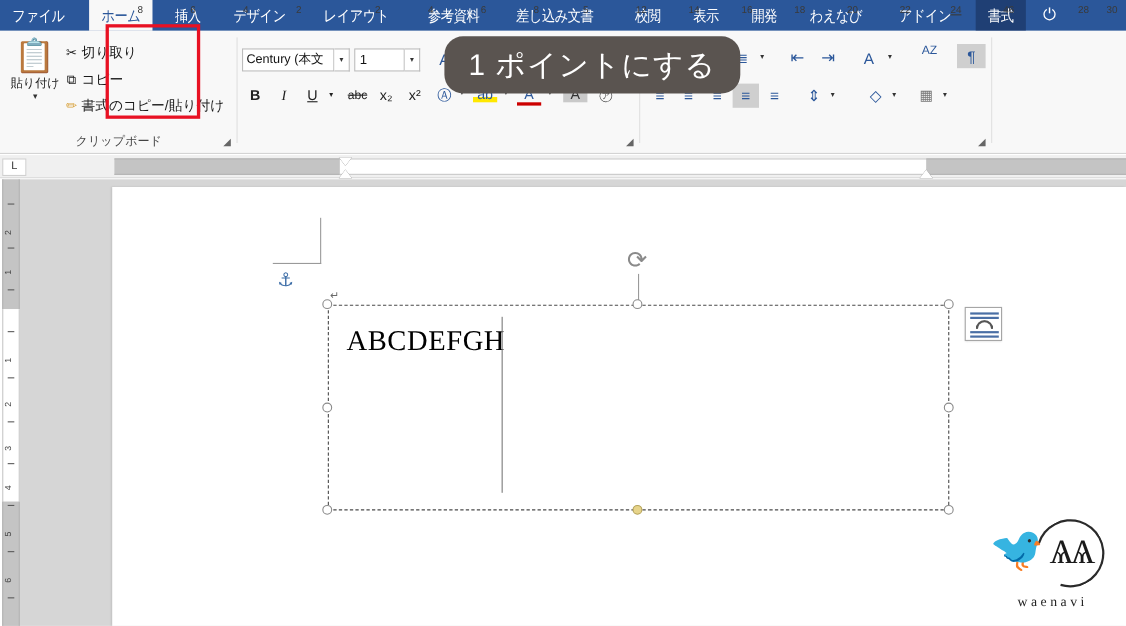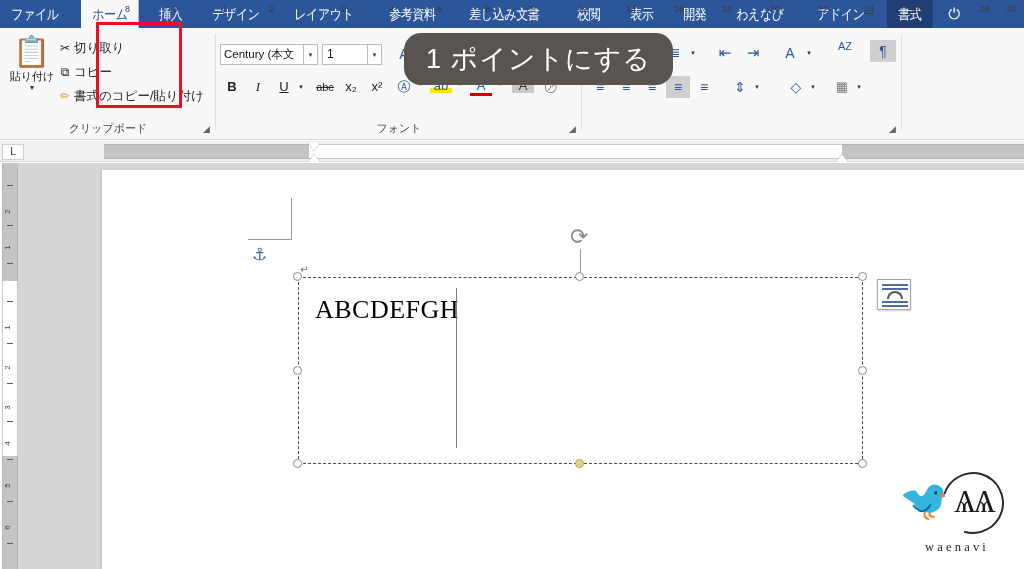--- a/index.html
+++ b/index.html
@@ -343,21 +343,20 @@
 
       <div class="efx" style="left:4px;top:50px;width:20px;">Ⓐ</div>
       <div class="efx" style="left:24px;top:52px;width:12px;font-size:7px;color:#333;">▾</div>
       <div class="efx" style="left:40px;top:50px;width:22px;background:linear-gradient(to bottom,transparent 70%,#ffe800 70%);">ab</div>
       <div class="efx" style="left:64px;top:52px;width:12px;font-size:7px;color:#333;">▾</div>
       <div class="efx" style="left:80px;top:50px;width:22px;border-bottom:3px solid #c00;">A</div>
       <div class="efx" style="left:104px;top:52px;width:12px;font-size:7px;color:#333;">▾</div>
       <div class="efx" style="left:122px;top:50px;width:22px;background:#c9c9c9;color:#333;">A</div>
       <div class="efx" style="left:150px;top:50px;width:22px;font-size:13px;color:#333;">㋐</div>
 
-      <div class="grp-label" style="left:-174px;width:366px;">フォント</div>
       <div class="dlg">◢</div>
       <div class="grp-sep" style="right:0;"></div>
     </div>
 
     <div class="grp" id="g-para">
 
       <div class="pbtn" style="left:6px;top:14px;width:22px;">≔</div>
       <div class="pbtn" style="left:30px;top:14px;width:10px;font-size:7px;color:#333;">▾</div>
       <div class="pbtn" style="left:44px;top:14px;width:22px;">≕</div>
       <div class="pbtn" style="left:68px;top:14px;width:10px;font-size:7px;color:#333;">▾</div>

